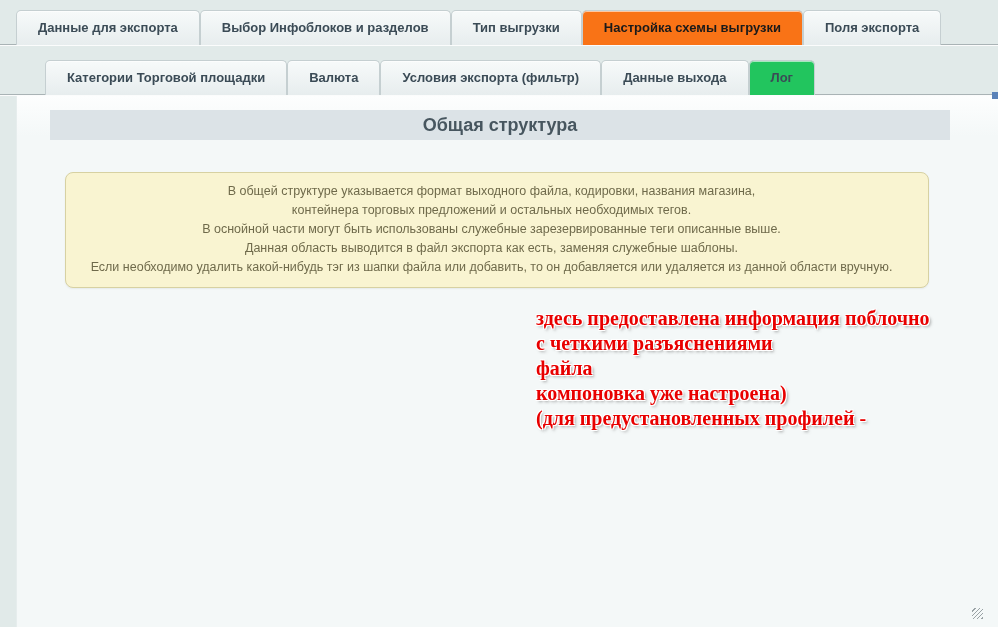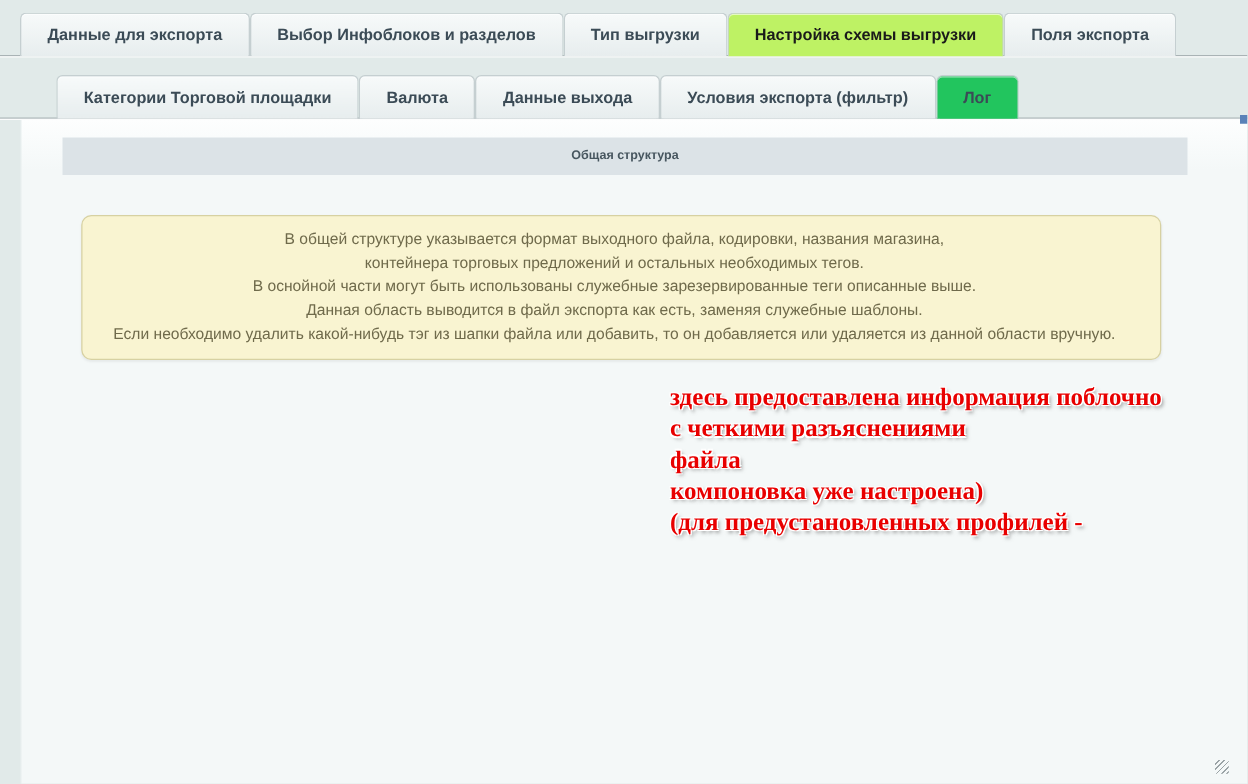--- a/index.html
+++ b/index.html
@@ -24,21 +24,21 @@
     color: #3b4b56;
     background: linear-gradient(#f7fafa, #e7edee);
     border: 1px solid #c5cfd1;
     border-bottom: none;
     border-radius: 5px 5px 0 0;
     box-shadow: 0 1px 0 rgba(255,255,255,0.6) inset;
     white-space: nowrap;
     cursor: pointer;
   }
   .tab.active {
-    background: #bef264;
+    background: #f97316;
     color: #1a1a1a;
   }
   .tab.active-light {
     background: #22c55e;
   }
   .tab-divider {
     position: absolute; left: 0; right: 0; height: 1px;
     background: #a9b3b5; z-index: 2;
   }
   .tab-divider::after {
@@ -55,21 +55,21 @@
     background: linear-gradient(#fdfefe, #f4f8f8 40px);
     border-left: 1px solid #e6eded;
     z-index: 1;
   }
   .section-header {
     margin: 14px 48px 0 33px;
     height: 30px;
     line-height: 30px;
     background: #dce3e7;
     text-align: center;
-    font-size: 10px;
+    font-size: 18px;
     font-weight: bold;
     color: #47565f;
   }
   .info-box {
     margin: 32px 69px 0 48px;
     padding: 9px 18px 10px 7px;
     background: #f9f4d1;
     border: 1px solid #d7d1a2;
     border-radius: 8px;
     box-shadow: 0 1px 2px rgba(0,0,0,0.06);
@@ -152,22 +152,22 @@
   <div class="tab">Выбор Инфоблоков и разделов</div>
   <div class="tab">Тип выгрузки</div>
   <div class="tab active">Настройка схемы выгрузки</div>
   <div class="tab">Поля экспорта</div>
 </div>
 <div class="tab-divider tab-divider-1"></div>
 
 <div class="tab-row tab-row-2">
   <div class="tab">Категории Торговой площадки</div>
   <div class="tab">Валюта</div>
+  <div class="tab">Условия экспорта (фильтр)</div>
   <div class="tab">Данные выхода</div>
-  <div class="tab">Условия экспорта (фильтр)</div>
   <div class="tab active-light">Лог</div>
 </div>
 <div class="tab-divider tab-divider-2"></div>
 
 <div class="panel">
   <div class="section-header">Общая структура</div>
 
   <div class="info-box">
     <div class="info-line">В общей структуре указывается формат выходного файла, кодировки, названия магазина,</div>
     <div class="info-line">контейнера торговых предложений и остальных необходимых тегов.</div>

